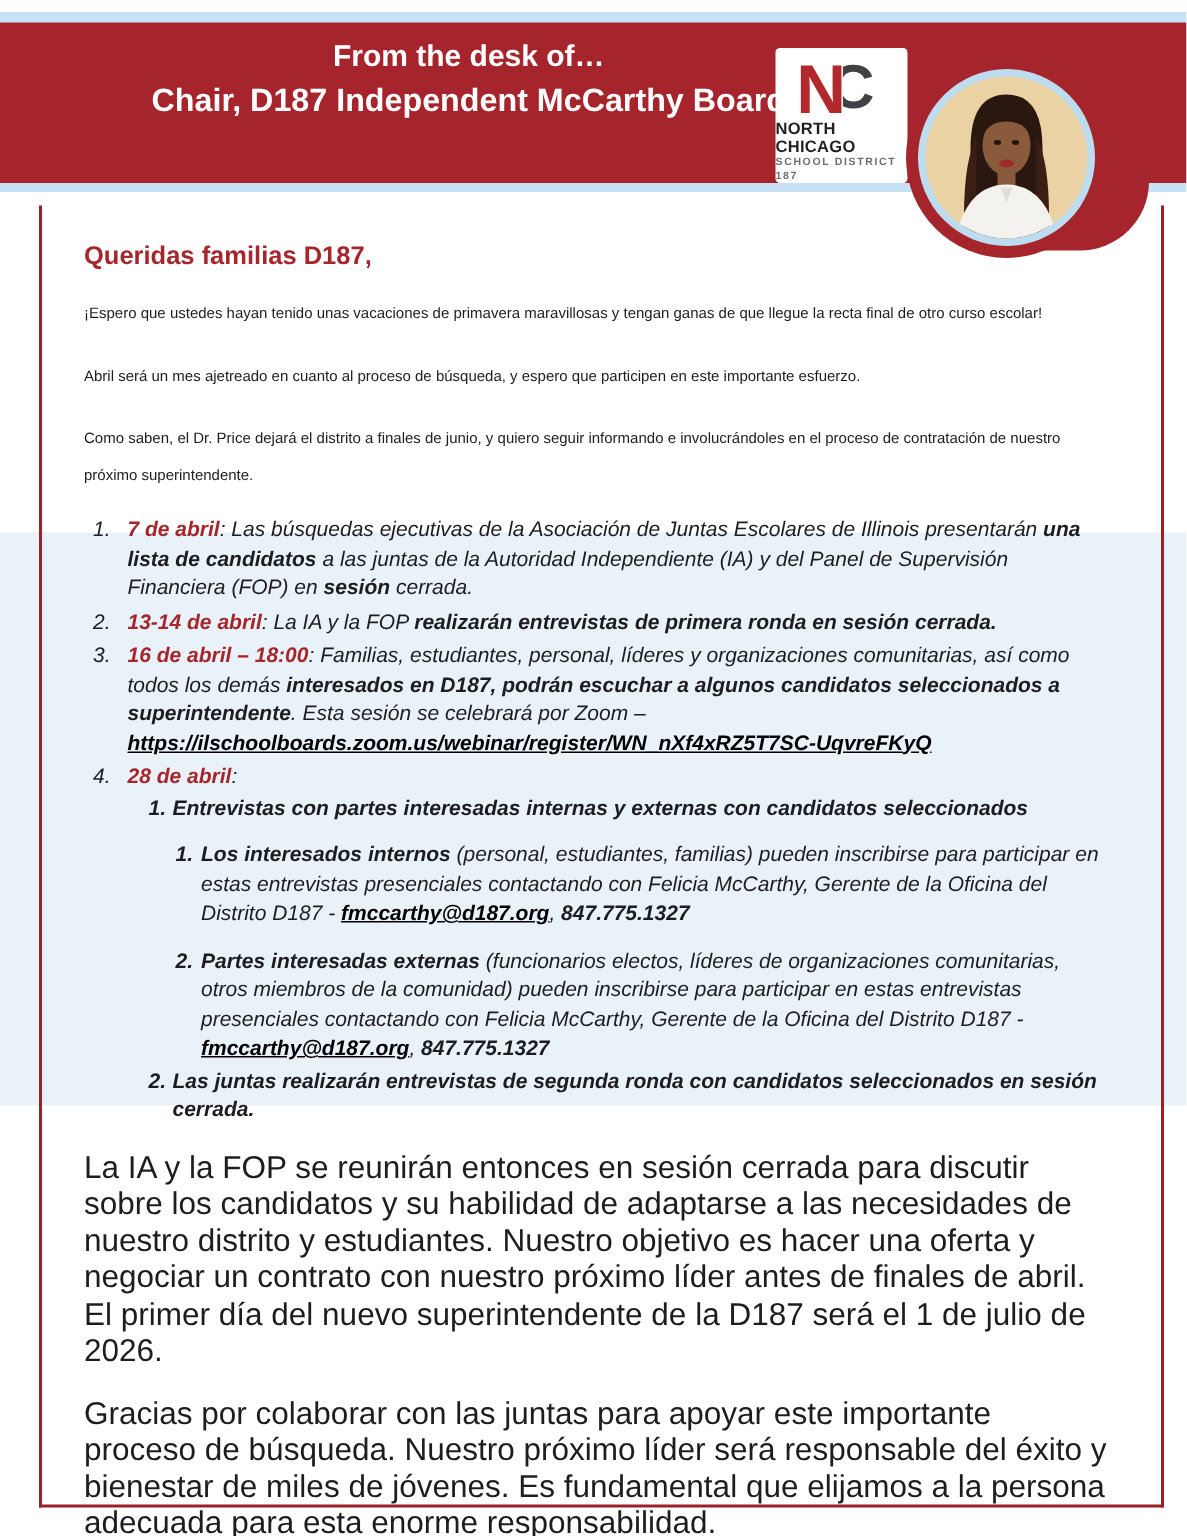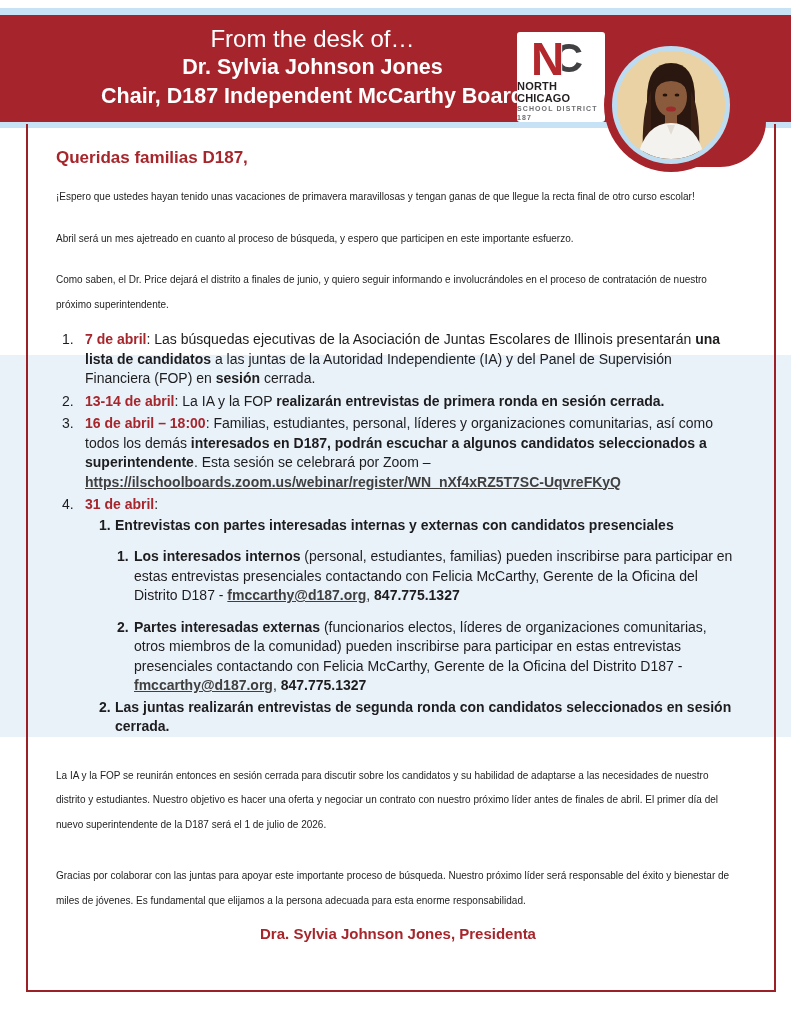--- a/index.html
+++ b/index.html
@@ -6,73 +6,72 @@
   body{
     width:791px;height:1024px;position:relative;overflow:hidden;
     font-family:"Liberation Sans", sans-serif;color:#1d1d1f;
   }
   
   .strip{position:absolute;left:0;width:791px;background:#c7e2f4;z-index:0;}
   .strip.top{top:8px;height:7px;}
   .strip.bottom{top:122px;height:6px;}
   .banner{position:absolute;left:0;top:15px;width:791px;height:107px;background:#a6242b;z-index:0;}
   .banner-text{position:absolute;left:0;top:24px;width:625px;text-align:center;color:#ffffff;z-index:1;}
-  .banner-text .l1{font-size:24px;font-weight:normal;line-height:29px;}
+  .banner-text .l1{font-size:20px;font-weight:bold;line-height:29px;}
   .banner-text .l2,.banner-text .l3{font-size:21.5px;font-weight:bold;line-height:29px;}
   .corner-flourish{position:absolute;left:648px;top:121px;width:118px;height:46px;background:#a6242b;border-radius:0 0 48px 0;z-index:2;}
   
   .logo-box{position:absolute;left:517px;top:32px;width:88px;height:90px;background:#ffffff;border-radius:3px;z-index:3;
     display:flex;flex-direction:column;align-items:center;justify-content:flex-start;padding-top:2px;box-sizing:border-box;}
   .logo-name{font-size:11px;font-weight:800;color:#231f20;letter-spacing:0.2px;line-height:12px;}
   .logo-district{font-size:7px;font-weight:bold;color:#6d6e71;letter-spacing:1.1px;line-height:9px;}
   
   .photo-red{position:absolute;left:604px;top:38px;width:134px;height:134px;border-radius:50%;background:#a6242b;z-index:3;
     display:flex;align-items:center;justify-content:center;}
   .photo-ring{width:118px;height:118px;border-radius:50%;background:#bedcf0;display:flex;align-items:center;justify-content:center;}
   .photo-circle{width:108px;height:108px;border-radius:50%;overflow:hidden;background:#ead2a4;}
   
   .band{position:absolute;left:0;top:355px;width:791px;height:382px;background:#e9f1f9;z-index:1;}
-  .letterbox{position:absolute;left:26px;top:124px;width:750px;height:868px;box-sizing:border-box;
+  .letterbox{position:absolute;left:26px;top:137px;width:750px;height:868px;box-sizing:border-box;
     border:2px solid #9c2127;border-top:0;background:transparent;z-index:2;
     padding:16px 34px 0 28px;}
   .greeting{color:#a6262c;font-weight:bold;font-size:17px;margin:8px 0 0 0;}
   .para{font-size:10px;line-height:24.5px;margin:17px 0 0 0;}
-  .closing-para{font-size:10px;line-height:24.5px;margin:27px 0 0 0;}
+  .closing-para{font-size:21px;line-height:24.5px;margin:17px 0 0 0;}
   
   .sched{margin-top:13px;font-size:14px;line-height:19.5px;}
-  ol{list-style:none;margin:0;padding:0;}
+  ol{list-style:none;margin:0;padding:0;font-style:italic;}
   ol.l1{counter-reset:c1;margin-left:6px;}
   ol.l1 > li{counter-increment:c1;position:relative;padding-left:23px;margin-bottom:3px;}
   ol.l1 > li::before{content:counter(c1) ".";position:absolute;left:0;top:0;}
   ol.l2{counter-reset:c2;margin-left:14px;margin-top:1px;}
   ol.l2 > li{counter-increment:c2;position:relative;padding-left:16px;margin-bottom:2px;}
   ol.l2 > li::before{content:counter(c2) ".";position:absolute;left:0;top:0;font-weight:bold;}
   ol.l3{counter-reset:c3;margin-left:2px;margin-top:1px;}
   ol.l3 > li{counter-increment:c3;position:relative;padding-left:17px;margin-bottom:2px;margin-top:12px;}
   ol.l3 > li::before{content:counter(c3) ".";position:absolute;left:0;top:0;font-weight:bold;}
   
   .seg-t{font-weight:normal;}
   .seg-b{font-weight:bold;}
   .seg-r{font-weight:bold;color:#a6262c;}
-  .seg-l{font-weight:bold;color:#404040;text-decoration:underline;cursor:pointer;}
+  .seg-l{font-weight:bold;color:#000000;text-decoration:underline;cursor:pointer;}
   
   .signature{text-align:center;margin-top:9px;line-height:24px;font-size:15px;}
   .sig-name,.sig-org{color:#a6262c;font-weight:bold;}
 </style>
 </head>
 <body>
 
 <div class="strip top"></div>
 <div class="banner"></div>
 <div class="strip bottom"></div>
 <div class="corner-flourish"></div>
 
 <div class="banner-text">
   <div class="l1">From the desk of…</div>
-  <div class="l2">Dr. Sylvia Johnson Jones</div>
   <div class="l3">Chair, D187 Independent McCarthy Board</div>
 </div>
 
 <div class="logo-box">
   <svg width="82" height="58" viewBox="0 0 82 58">
     <text x="50" y="48" font-family="Liberation Sans, sans-serif" font-size="52" font-weight="bold" fill="#414042" text-anchor="middle">C</text>
     <text x="24" y="52" font-family="Liberation Sans, sans-serif" font-size="58" font-weight="bold" fill="#b3282d" stroke="#ffffff" stroke-width="2.5" paint-order="stroke" text-anchor="middle">N</text>
   </svg>
   <div class="logo-name">NORTH CHICAGO</div>
   <div class="logo-district">SCHOOL DISTRICT 187</div>
@@ -113,24 +112,24 @@
       <li>
         <div class="rt"><span class="seg-r">7 de abril</span><span class="seg-t">: Las búsquedas ejecutivas de la Asociación de Juntas Escolares de Illinois presentarán </span><span class="seg-b">una lista de candidatos</span><span class="seg-t"> a las juntas de la Autoridad Independiente (IA) y del Panel de Supervisión Financiera (FOP) en </span><span class="seg-b">sesión</span><span class="seg-t"> cerrada.</span></div>
       </li>
       <li>
         <div class="rt"><span class="seg-r">13-14 de abril</span><span class="seg-t">: La IA y la FOP </span><span class="seg-b">realizarán entrevistas de primera ronda en sesión cerrada.</span></div>
       </li>
       <li>
         <div class="rt"><span class="seg-r">16 de abril – 18:00</span><span class="seg-t">: Familias, estudiantes, personal, líderes y organizaciones comunitarias, así como todos los demás </span><span class="seg-b">interesados en D187, podrán escuchar a algunos candidatos seleccionados a superintendente</span><span class="seg-t">. Esta sesión se celebrará por Zoom – </span><a class="seg-l">https://ilschoolboards.zoom.us/webinar/register/WN_nXf4xRZ5T7SC-UqvreFKyQ</a></div>
       </li>
       <li>
-        <div class="rt"><span class="seg-r">31 de abril</span><span class="seg-t">:</span></div>
+        <div class="rt"><span class="seg-r">28 de abril</span><span class="seg-t">:</span></div>
         <ol class="l2">
           <li>
-            <div class="rt"><span class="seg-b">Entrevistas con partes interesadas internas y externas con candidatos presenciales</span></div>
+            <div class="rt"><span class="seg-b">Entrevistas con partes interesadas internas y externas con candidatos seleccionados</span></div>
             <ol class="l3">
               <li>
                 <div class="rt"><span class="seg-b">Los interesados internos</span><span class="seg-t"> (personal, estudiantes, familias) pueden inscribirse para participar en estas entrevistas presenciales contactando con Felicia McCarthy, Gerente de la Oficina del Distrito D187 - </span><a class="seg-l">fmccarthy@d187.org</a><span class="seg-t">, </span><span class="seg-b">847.775.1327</span></div>
               </li>
               <li>
                 <div class="rt"><span class="seg-b">Partes interesadas externas</span><span class="seg-t"> (funcionarios electos, líderes de organizaciones comunitarias, otros miembros de la comunidad) pueden inscribirse para participar en estas entrevistas presenciales contactando con Felicia McCarthy, Gerente de la Oficina del Distrito D187 - </span><a class="seg-l">fmccarthy@d187.org</a><span class="seg-t">, </span><span class="seg-b">847.775.1327</span></div>
               </li>
             </ol>
           </li>
           <li>

